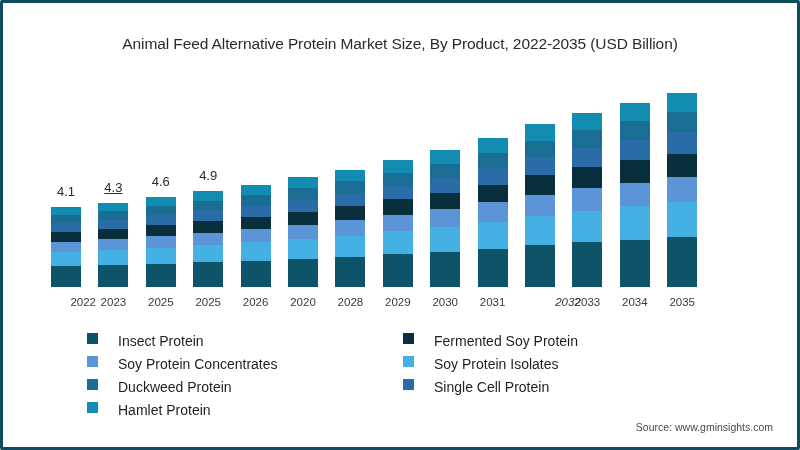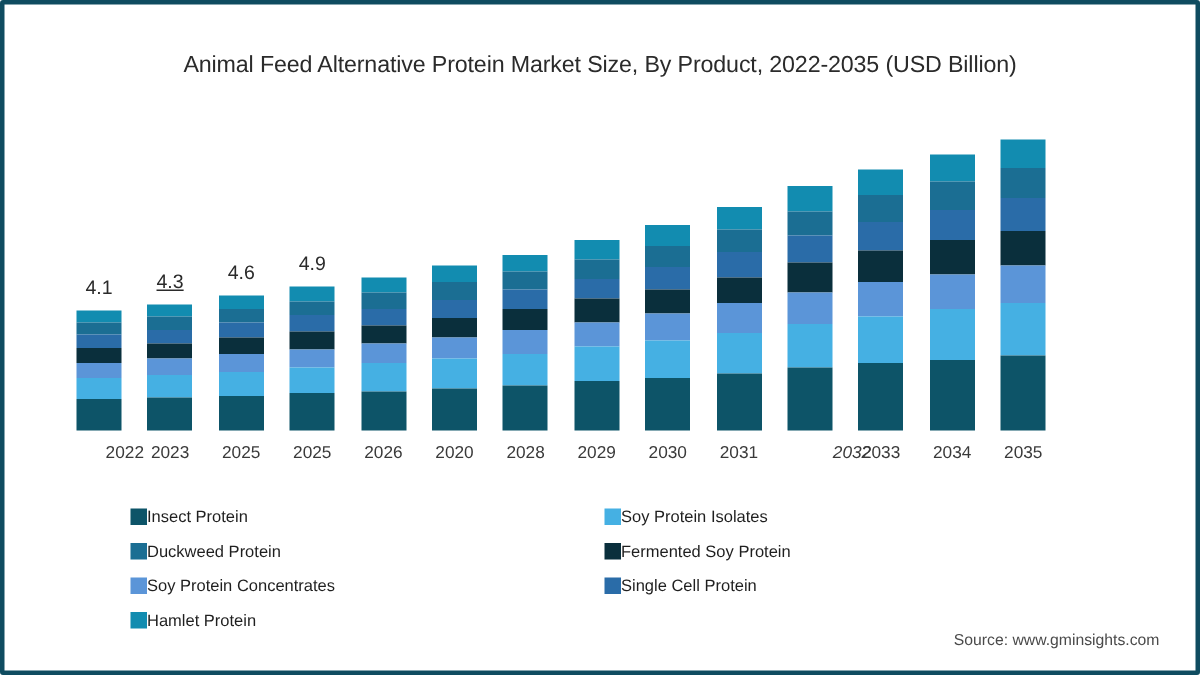--- a/index.html
+++ b/index.html
@@ -55,23 +55,23 @@
     left: 84px; top: 330px;
     width: 640px;
     display: grid;
     grid-template-columns: 316px 316px;
     grid-auto-flow: column;
     grid-template-rows: repeat(4, 23px);
     column-gap: 0px;
   }
   .legend-item {
     display: flex;
-    align-items: center;
-    gap: 0;
-    font-size: 11px;
+    align-items: flex-start;
+    gap: 20px;
+    font-size: 14px;
     color: #1f1f1f;
   }
   .legend-sw {
     width: 11px; height: 11px;
     flex: 0 0 11px;
     display: block;
   }
   .legend-item.empty { visibility: hidden; }
   #source {
     position: absolute;
@@ -233,40 +233,40 @@
       </div>
       <div class="x-tick" style="left: 649.2px; top: 293px;">2035</div>
     </div>
 
   <div id="legend">
       <div class="legend-item">
         <span class="legend-sw" style="background: rgb(13, 84, 104);"></span>
         <span>Insect Protein</span>
       </div>
       <div class="legend-item">
+        <span class="legend-sw" style="background: rgb(91, 149, 216);"></span>
+        <span>Soy Protein Concentrates</span>
+      </div>
+      <div class="legend-item">
         <span class="legend-sw" style="background: rgb(27, 110, 147);"></span>
         <span>Duckweed Protein</span>
       </div>
       <div class="legend-item">
-        <span class="legend-sw" style="background: rgb(91, 149, 216);"></span>
-        <span>Soy Protein Concentrates</span>
-      </div>
-      <div class="legend-item">
         <span class="legend-sw" style="background: rgb(18, 140, 176);"></span>
         <span>Hamlet Protein</span>
       </div>
       <div class="legend-item">
+        <span class="legend-sw" style="background: rgb(10, 47, 60);"></span>
+        <span>Fermented Soy Protein</span>
+      </div>
+      <div class="legend-item">
         <span class="legend-sw" style="background: rgb(69, 176, 227);"></span>
         <span>Soy Protein Isolates</span>
       </div>
       <div class="legend-item">
-        <span class="legend-sw" style="background: rgb(10, 47, 60);"></span>
-        <span>Fermented Soy Protein</span>
-      </div>
-      <div class="legend-item">
         <span class="legend-sw" style="background: rgb(42, 108, 168);"></span>
         <span>Single Cell Protein</span>
       </div>
       <div class="legend-item empty"></div>
     </div>
 
   <div id="source">Source: www.gminsights.com</div>
 
 </div>
 

